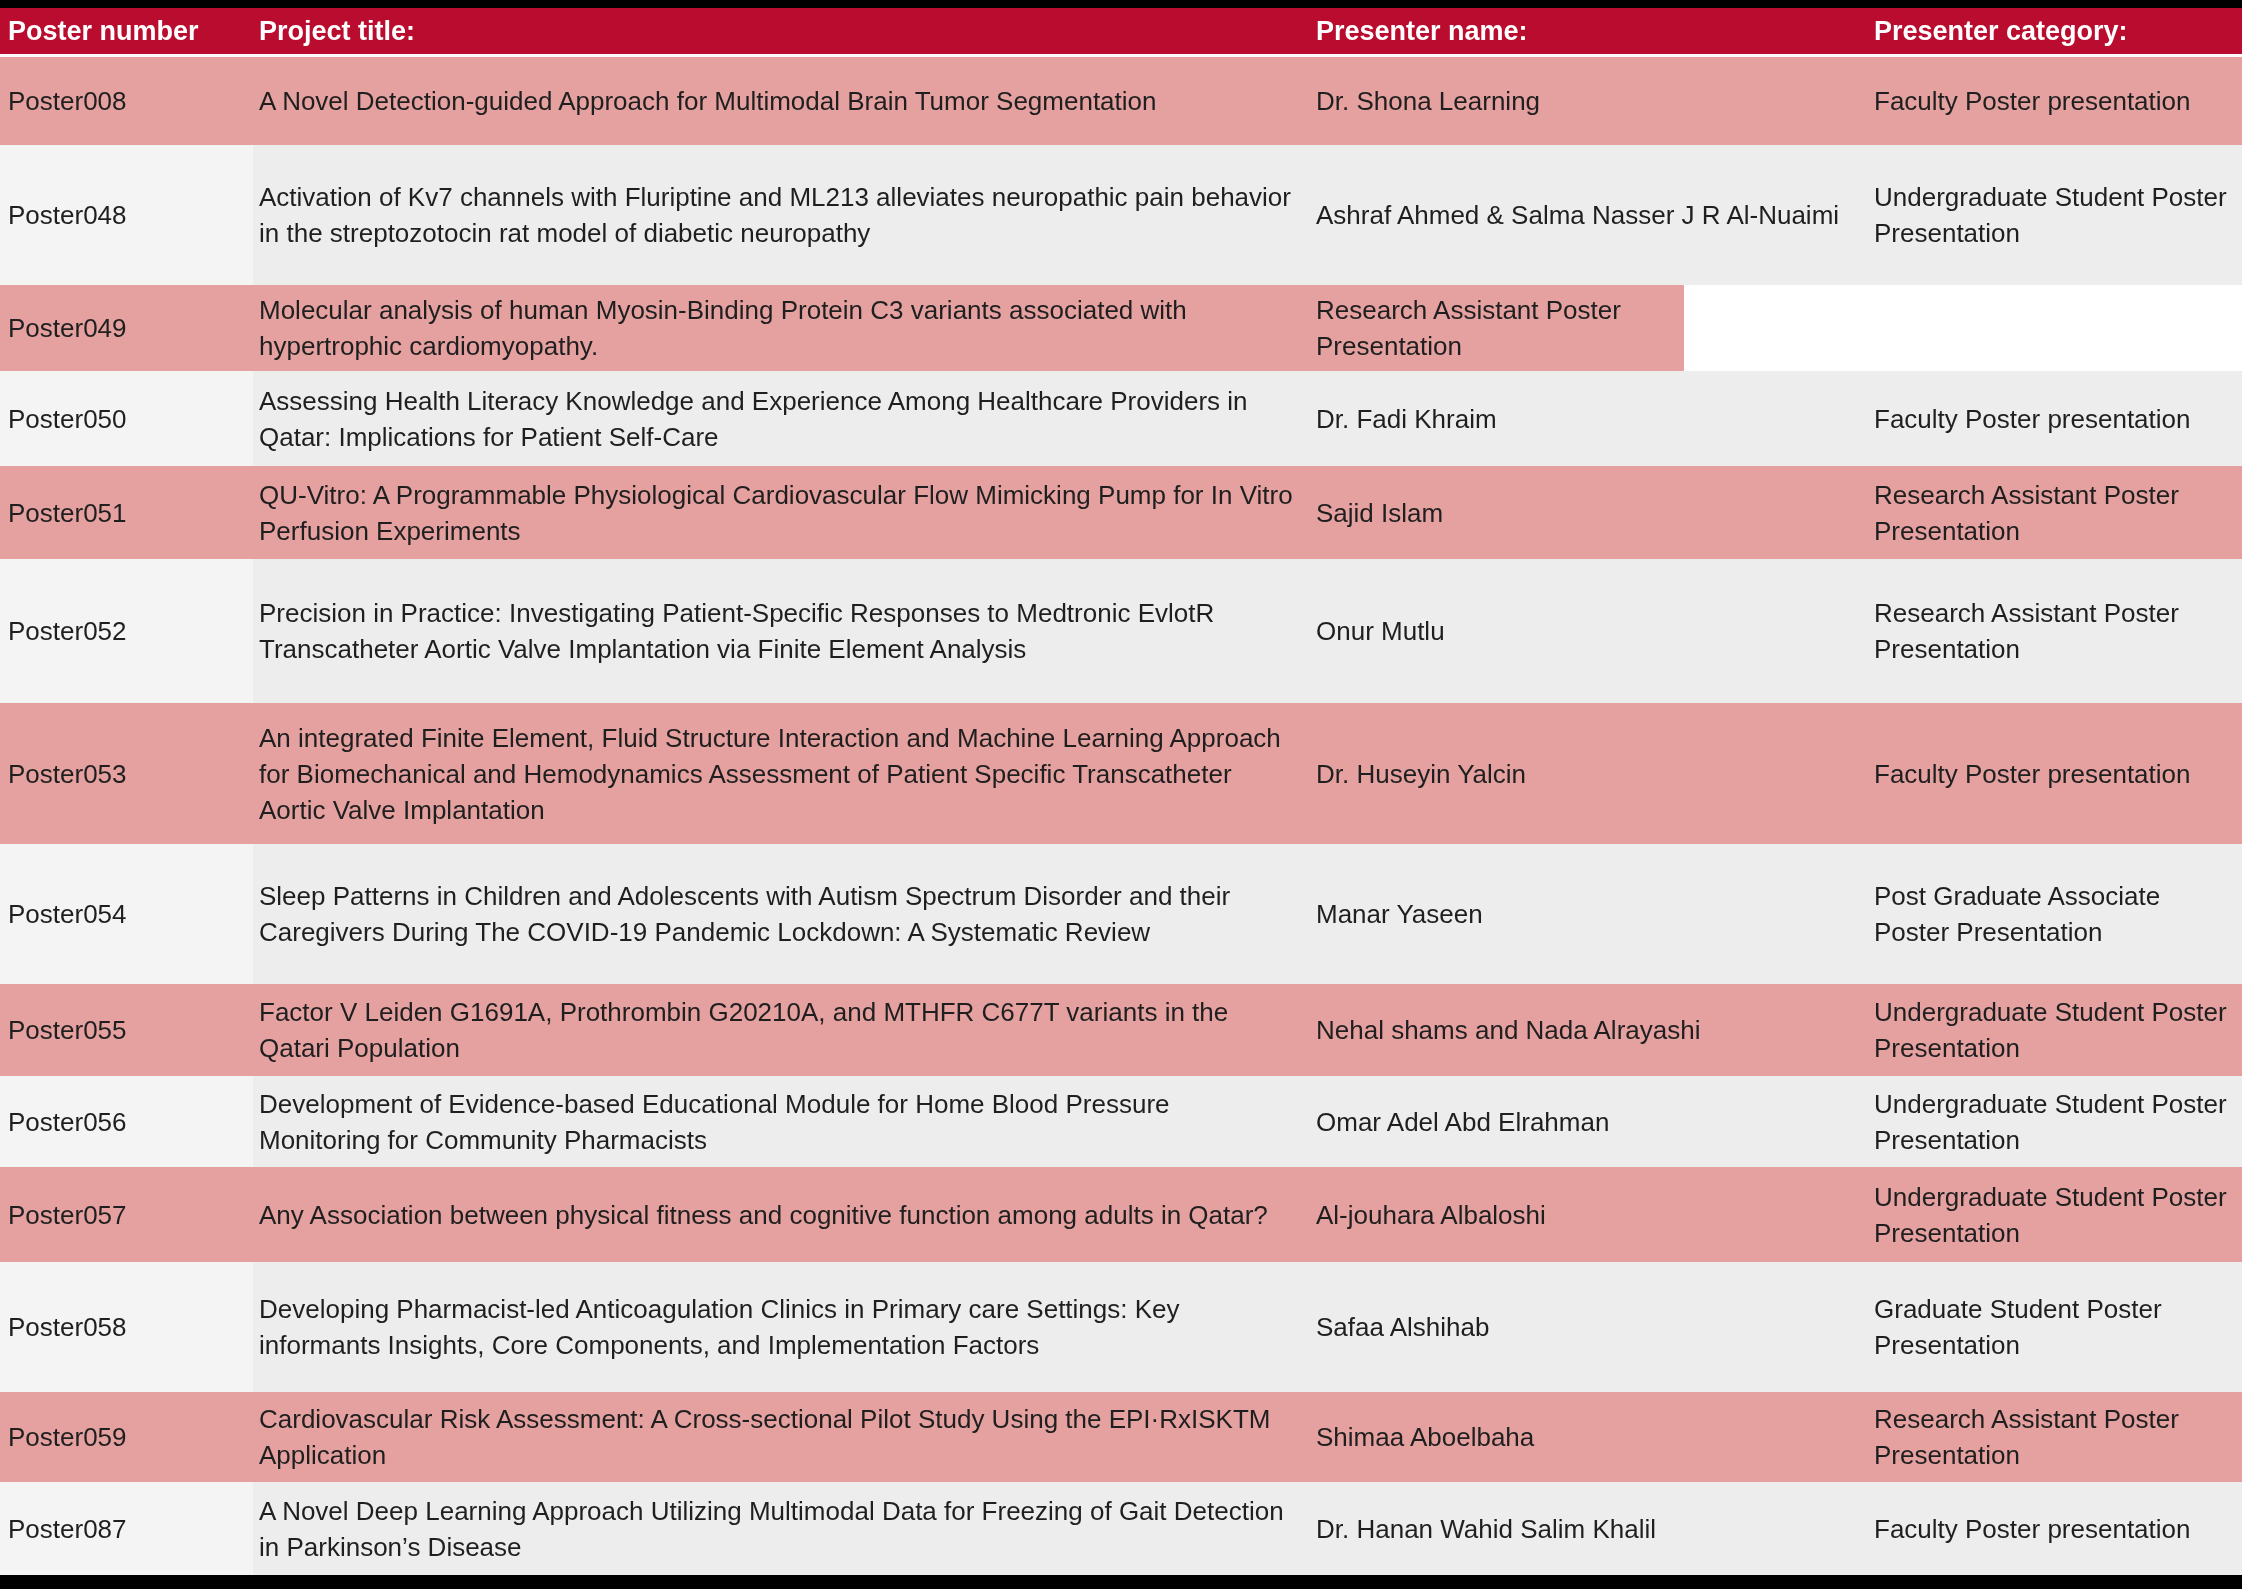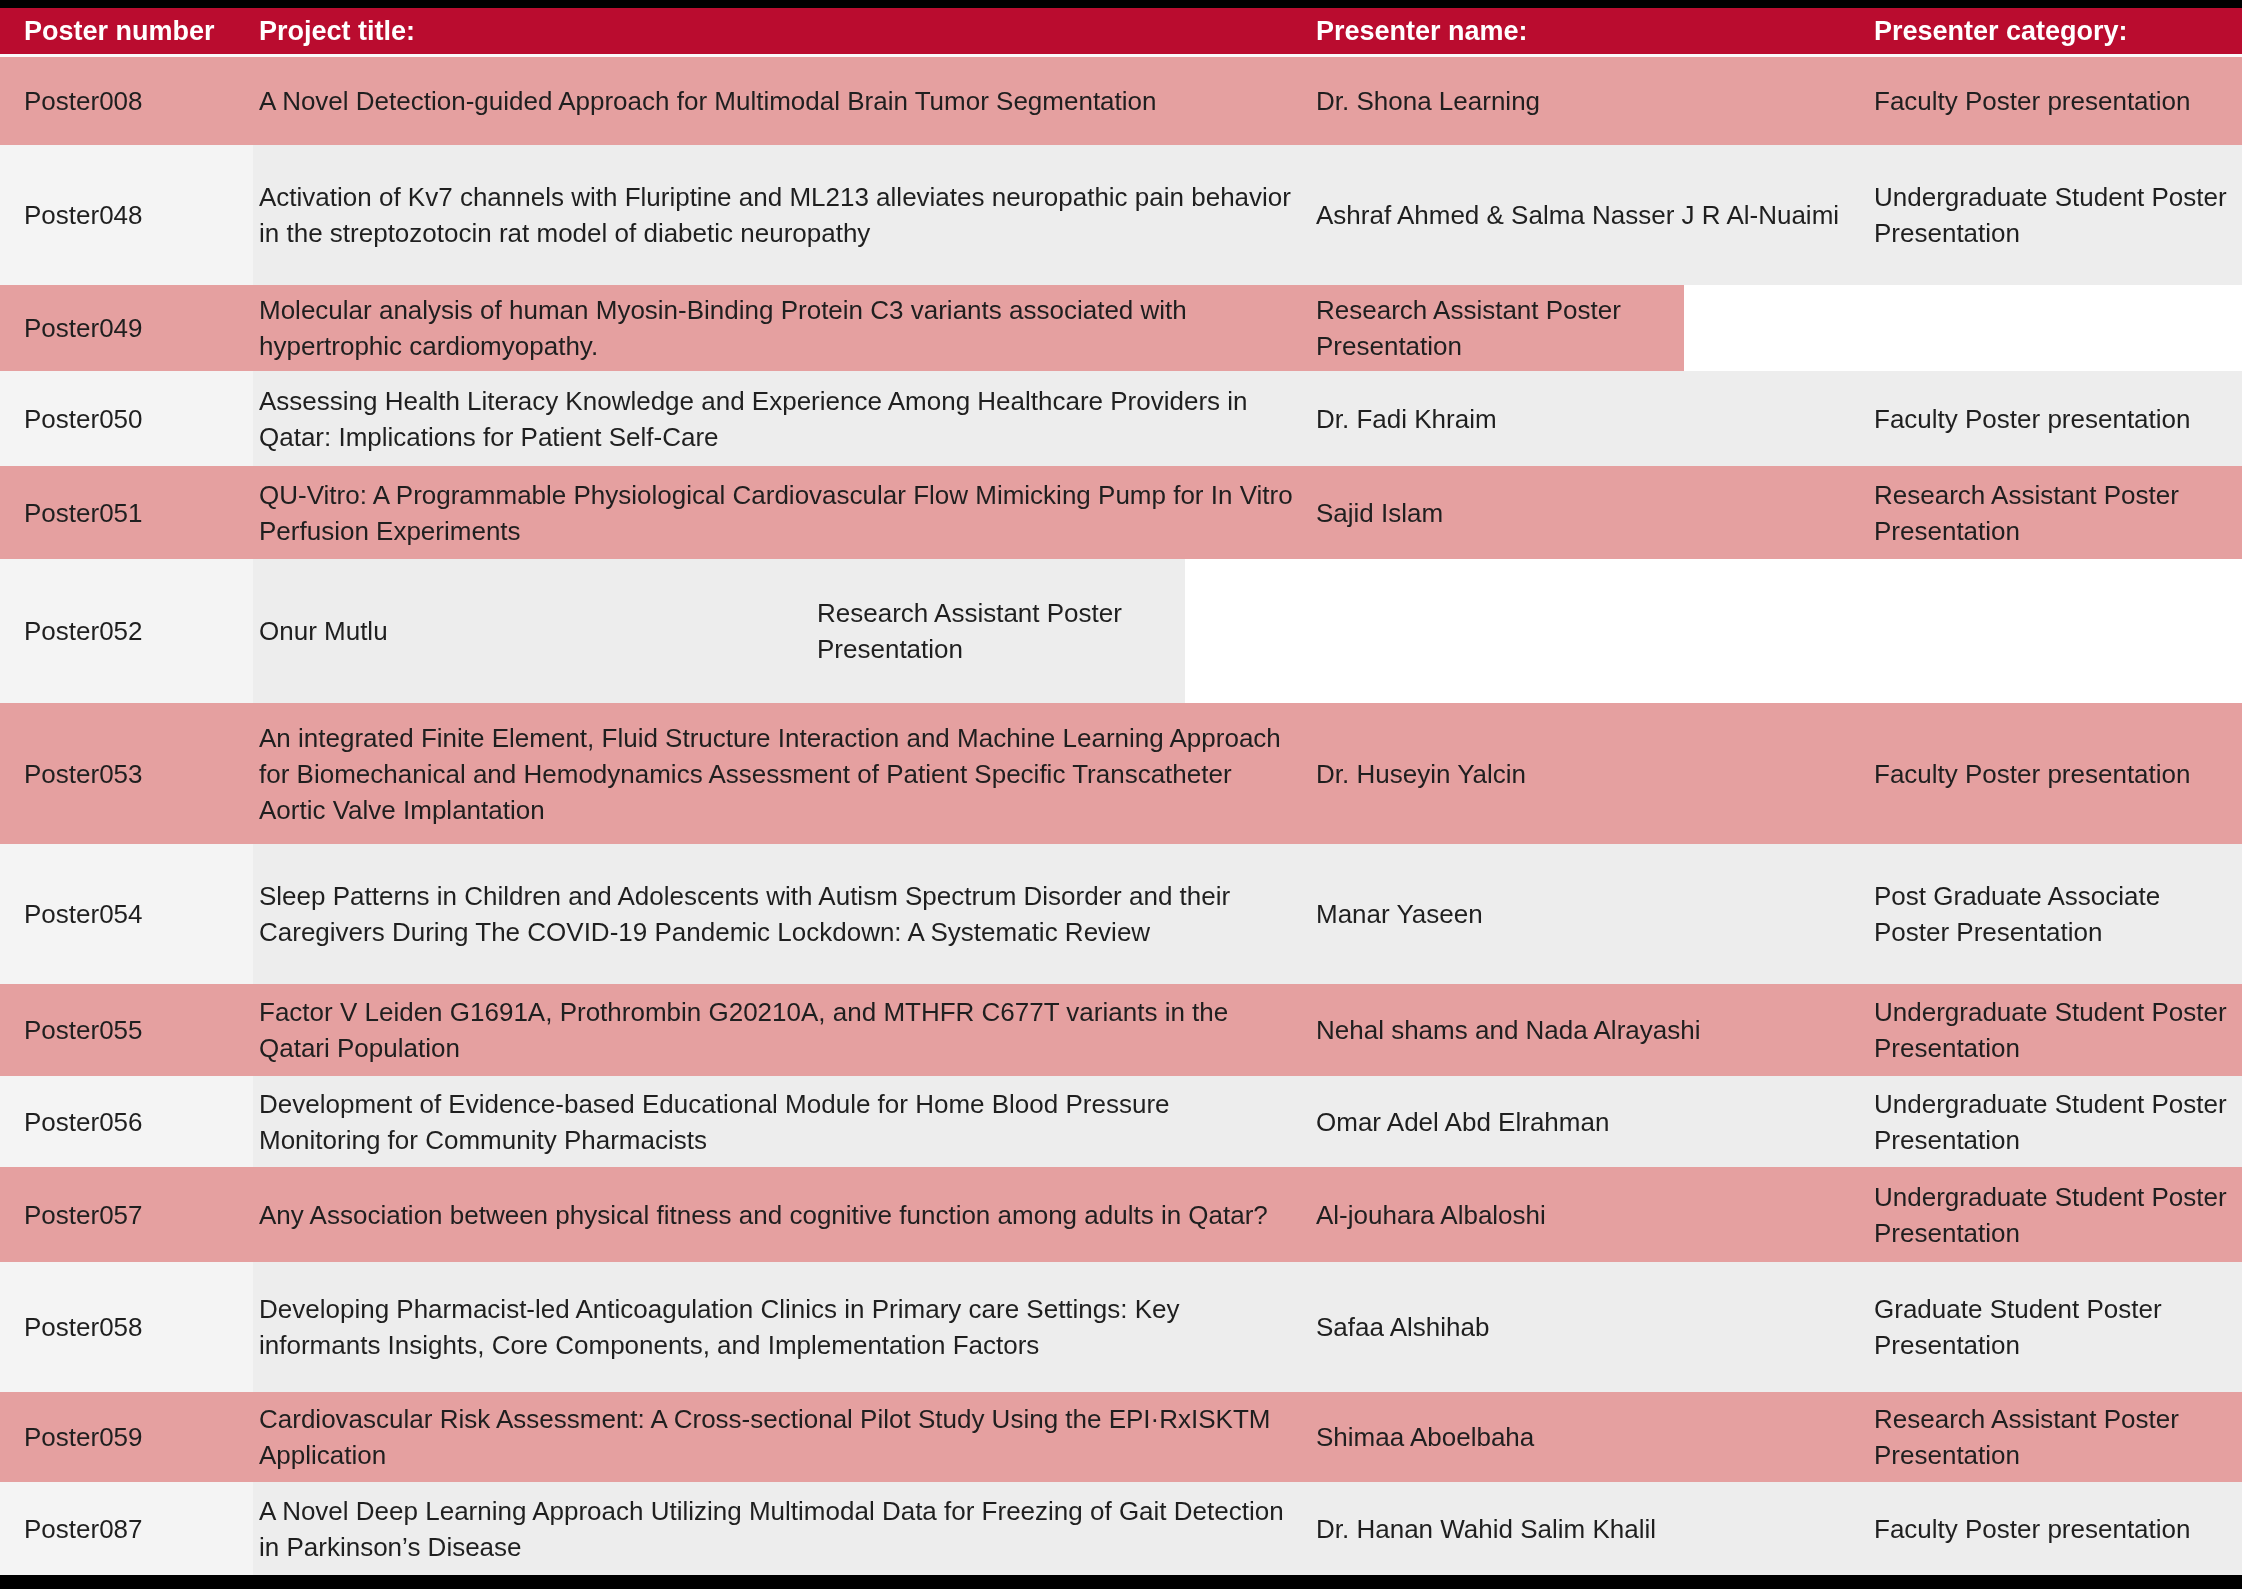--- a/index.html
+++ b/index.html
@@ -15,21 +15,21 @@
     flex:0 0 auto;height:46px;display:flex;align-items:center;
     background:var(--header-bg,#BA0C2F);color:var(--header-text,#fff);
     font-weight:bold;font-size:27px;
     border-bottom:3px solid #fafafa;
   }
   .row{flex:0 0 auto;display:flex;font-size:26px;line-height:36px;}
   .row.pink .cell{background:var(--row-pink,#E5A0A0);}
   .row.gray .cell{background:var(--row-gray,#EDEDED);}
   .row.gray .c1{background:var(--row-gray-first,#F4F4F4);}
   .cell{display:flex;align-items:center;box-sizing:border-box;}
-  .c1{width:253px;padding-left:24px;padding-right:6px;}
+  .c1{width:253px;padding-left:8px;padding-right:6px;}
   .c2{width:1057px;padding-left:6px;padding-right:14px;}
   .c3{width:558px;padding-left:6px;padding-right:24px;}
   .c4{width:374px;padding-left:6px;padding-right:12px;}
   .header-row .c1,.header-row .c2,.header-row .c3,.header-row .c4{
     background:transparent;height:100%;
   }
 </style>
 </head>
 <body>
 
@@ -71,20 +71,21 @@
 
 <div class="row pink" style="height:93px">
   <div class="cell c1">Poster051</div>
   <div class="cell c2">QU-Vitro: A Programmable Physiological Cardiovascular Flow Mimicking Pump for In Vitro Perfusion Experiments</div>
   <div class="cell c3">Sajid Islam</div>
   <div class="cell c4">Research Assistant Poster Presentation</div>
 </div>
 
 <div class="row gray" style="height:144px">
   <div class="cell c1">Poster052</div>
+  <div class="cell c2">Precision in Practice: Investigating Patient-Specific Responses to Medtronic EvlotR Transcatheter Aortic Valve Implantation via Finite Element Analysis</div>
   <div class="cell c3">Onur Mutlu</div>
   <div class="cell c4">Research Assistant Poster Presentation</div>
 </div>
 
 <div class="row pink" style="height:141px">
   <div class="cell c1">Poster053</div>
   <div class="cell c2">An integrated Finite Element, Fluid Structure Interaction and Machine Learning Approach for Biomechanical and Hemodynamics Assessment of Patient Specific Transcatheter Aortic Valve Implantation</div>
   <div class="cell c3">Dr. Huseyin Yalcin</div>
   <div class="cell c4">Faculty Poster presentation</div>
 </div>

